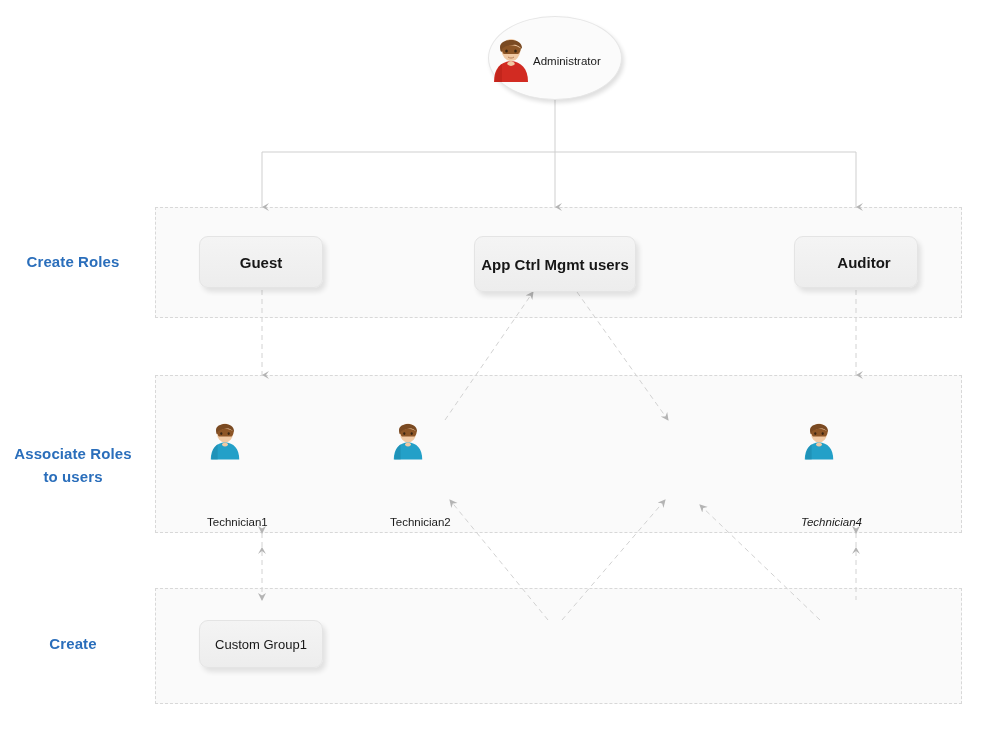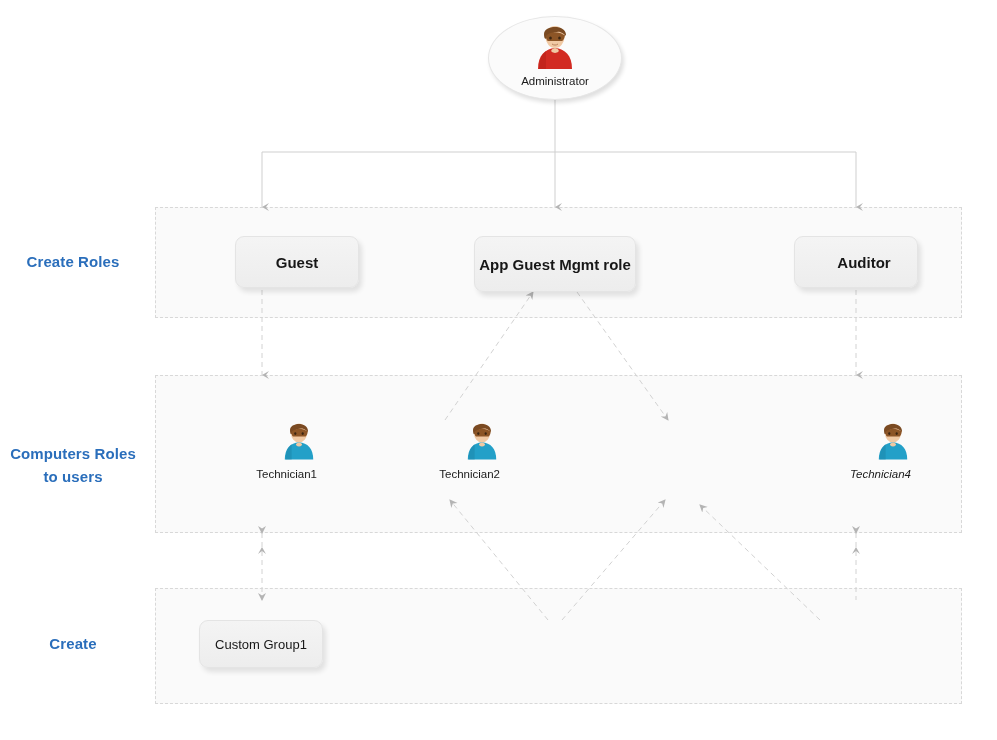--- a/index.html
+++ b/index.html
@@ -34,21 +34,21 @@
   }
 
   
   .admin-node{
     position:absolute;
     width:134px;height:84px;
     border-radius:50%;
     background:#fbfbfb;
     border:1px solid #e6e6e6;
     box-shadow:2px 3px 4px rgba(0,0,0,.13);
-    display:flex;flex-direction:column;
+    display:flex;flex-direction:row;
     align-items:center;justify-content:flex-start;
     box-sizing:border-box;
     padding-top:5px;
   }
   .admin-label{
     font-size:11.5px;color:#1a1a1a;margin-top:1px;
   }
 
   
   .node-box{
@@ -61,22 +61,23 @@
     box-sizing:border-box;
     color:#171717;
   }
   .role-box{font-size:15px;font-weight:bold;}
   .scope-box{font-size:13px;font-weight:normal;}
 
   
   .tech{
     position:absolute;
     display:flex;flex-direction:column;
-    align-items:flex-end;
+    align-items:flex-start;
     width:110px;
+    gap:48px;
   }
   .tech-label{font-size:11.5px;color:#1a1a1a;margin-top:4px;}
 
   
   .avatar{display:block;}
 </style>
 </head>
 <body>
 
 <div id="stage">
@@ -125,21 +126,21 @@
     </g>
 
     <g fill="#b4b4b4">
       <path d="M258,554 L262,547 L266,554 L262,551 Z"></path>
       <path d="M852,554 L856,547 L860,554 L856,551 Z"></path>
     </g>
   </svg>
 
   <div class="row-label" style="left:8px;top:250px;width:130px;">Create Roles</div>
 
-  <div class="row-label" style="left:8px;top:442px;width:130px;">Computers Roles
+  <div class="row-label" style="left:8px;top:442px;width:130px;">Associate Roles
 to users</div>
 
   <div class="row-label" style="left:8px;top:632px;width:130px;">Create</div>
 
   <div class="admin-node" style="left:488px;top:16px;">
     <span class="avatar">
       <svg width="44" height="48" viewBox="0 0 44 48">
         <ellipse cx="22" cy="15" rx="9.5" ry="11" fill="#f0c9a4"></ellipse>
         <path d="M11,12 C11,3 33,2 33,13 C33,15 31,11 27,10 C22,9 16,13 14,16 C12,18 11,16 11,12 Z" fill="#7a4a22"></path>
         <path d="M13,14 C15,11 21,9 27,11 C30,12 32,14 32,12 C32,16 30,19 29,19 L15,19 C14,19 13,16 13,14 Z" fill="#8c5526"></path>
@@ -147,23 +148,23 @@
         <ellipse cx="26.5" cy="16" rx="1.3" ry="1.6" fill="#3a2512"></ellipse>
         <path d="M19,22 C20.5,23.4 23.5,23.4 25,22" stroke="#b9825c" stroke-width="1" fill="none"></path>
         <path d="M22,26 C12,27 5,33 5,47 L39,47 C39,33 32,27 22,26 Z" fill="#d22b22"></path>
         <path d="M22,26 C18,27 16,30 22,31 C28,30 26,27 22,26 Z" fill="#f0c9a4"></path>
         <path d="M6,47 C6,38 9,32 13,29 L13,47 Z" fill="#b72018" opacity=".55"></path>
       </svg>
     </span>
     <span class="admin-label">Administrator</span>
   </div>
 
-  <div class="node-box role-box" style="left:199px;top:236px;width:124px;height:52px;margin-left:36px;">Guest</div>
-
-  <div class="node-box role-box" style="left:474px;top:236px;width:162px;height:56px;">App Guest Mgmt role</div>
+  <div class="node-box role-box" style="left:199px;top:236px;width:124px;height:52px;">Guest</div>
+
+  <div class="node-box role-box" style="left:474px;top:236px;width:162px;height:56px;">App Ctrl Mgmt users</div>
 
   <div class="node-box role-box" style="left:794px;top:236px;width:124px;height:52px;padding-left:16px;">Auditor</div>
 
   <div class="tech" style="left:207px;top:420px;">
     <span class="avatar">
       <svg width="36" height="40" viewBox="0 0 36 40">
         <ellipse cx="18" cy="13" rx="8" ry="9.4" fill="#f0c9a4"></ellipse>
         <path d="M9,10 C9,2 27,1.5 27,11 C27,13 25,9.5 21.5,8.6 C17,7.6 12.5,11 11,13.6 C9.8,15.4 9,13.4 9,10 Z" fill="#7a4a22"></path>
         <path d="M10.5,12 C12.4,9.4 17.6,7.7 22.6,9.4 C25.2,10.3 26.8,12 26.8,10.4 C26.8,13.8 25.3,16.4 24.3,16.4 L12,16.4 C11,16.4 10.5,13.8 10.5,12 Z" fill="#8c5526"></path>
         <ellipse cx="14.3" cy="13.6" rx="1.1" ry="1.4" fill="#3a2512"></ellipse>

